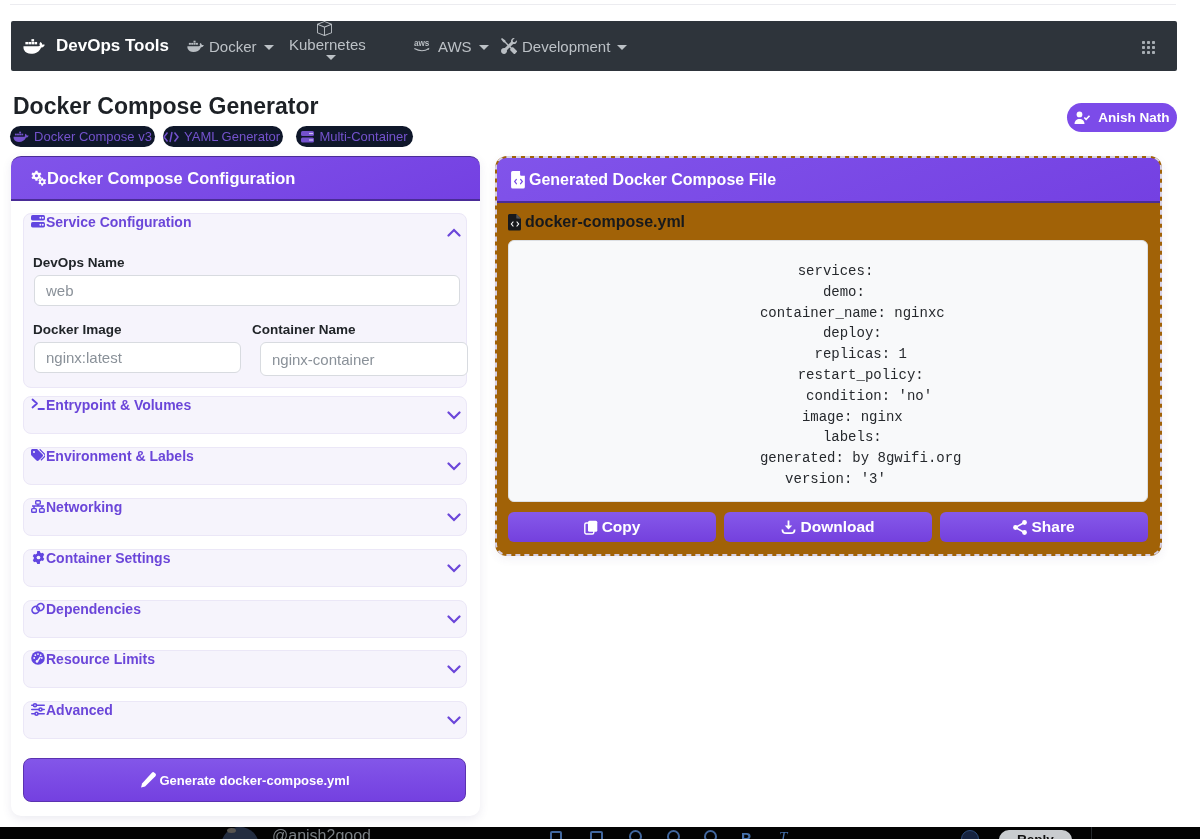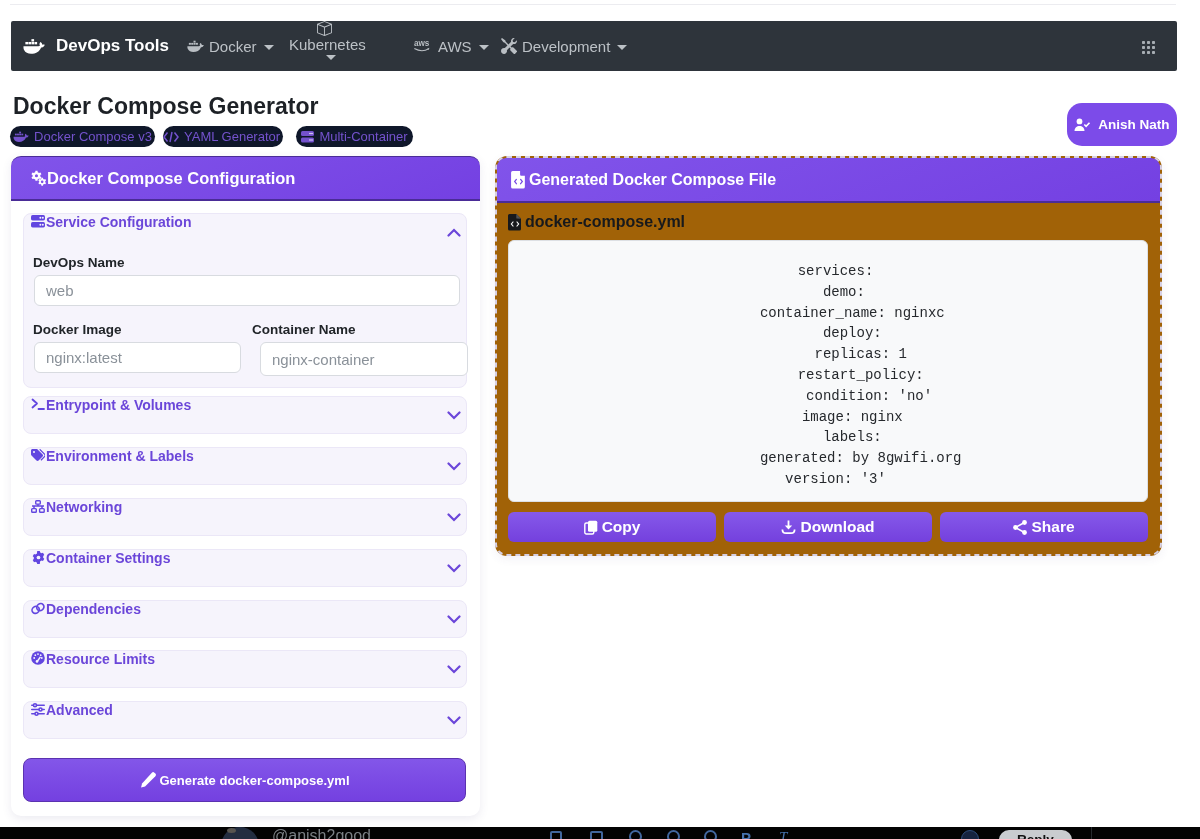--- a/index.html
+++ b/index.html
@@ -9,21 +9,21 @@
 
 #topline { position:absolute; left:10px; top:4px; width:1166px; height:1px; background:#ececf0; }
 #nav { position:absolute; left:11px; top:21px; width:1166px; height:50px; background:#2e343b; border-radius:2px; }
 #nav .brand { position:absolute; left:12px; top:0; height:50px; display:flex; align-items:center; }
 #nav .brand .txt { color:#fff; font-size:17px; font-weight:bold; margin-left:11px; }
 .navitem { position:absolute; top:0; height:50px; display:flex; align-items:center; color:#bcc1c6; font-size:15px; }
 .caret { width:0; height:0; border-left:5px solid transparent; border-right:5px solid transparent; border-top:5px solid #bcc1c6; margin-left:7px; margin-top:2px; }
 
 #h1 { position:absolute; left:13px; top:93px; font-size:23px; font-weight:bold; color:#1d2126; letter-spacing:0; }
 
-#userpill { position:absolute; left:1067px; top:103px; width:110px; height:43px; background:#7c4be9; border-radius:15px; display:flex; align-items:center; justify-content:center; color:#fff; font-size:13.5px; font-weight:bold; }
+#userpill { position:absolute; left:1067px; top:103px; width:110px; height:29px; background:#7c4be9; border-radius:15px; display:flex; align-items:center; justify-content:center; color:#fff; font-size:13.5px; font-weight:bold; }
 
 .badge { position:absolute; top:126px; height:21px; background:#0f172a; border-radius:11px; display:flex; align-items:center; color:#7452cd; font-size:13px; padding:0 10px; }
 .badge svg, .badge .bi { margin-right:5px; }
 
 #lcard { position:absolute; left:11px; top:156px; width:469px; height:660px; background:#fff; border-radius:10px; box-shadow:0 3px 10px rgba(70,60,120,.10); }
 #lhead { position:absolute; left:0; top:0; width:469px; height:45px; border-radius:10px 10px 0 0; background:linear-gradient(160deg,#8154ea,#7440e2); border-top:1px solid #4a2c97; border-bottom:2px solid #4a2c97; display:flex; align-items:center; color:#fff; font-weight:bold; font-size:16.5px; padding-left:12px; }
 .panel { position:absolute; left:12px; width:444px; background:#f6f4fc; border:1px solid #ebe7f7; border-radius:8px; }
 .ptitle { display:flex; align-items:flex-start; height:38px; padding-left:7px; color:#6b46d9; font-weight:bold; font-size:14px; }
 .ptitle .ico { width:14px; height:14px; margin-right:1px; display:flex; align-items:center; justify-content:center; }
 .chev { position:absolute; right:5px; top:14px; }

